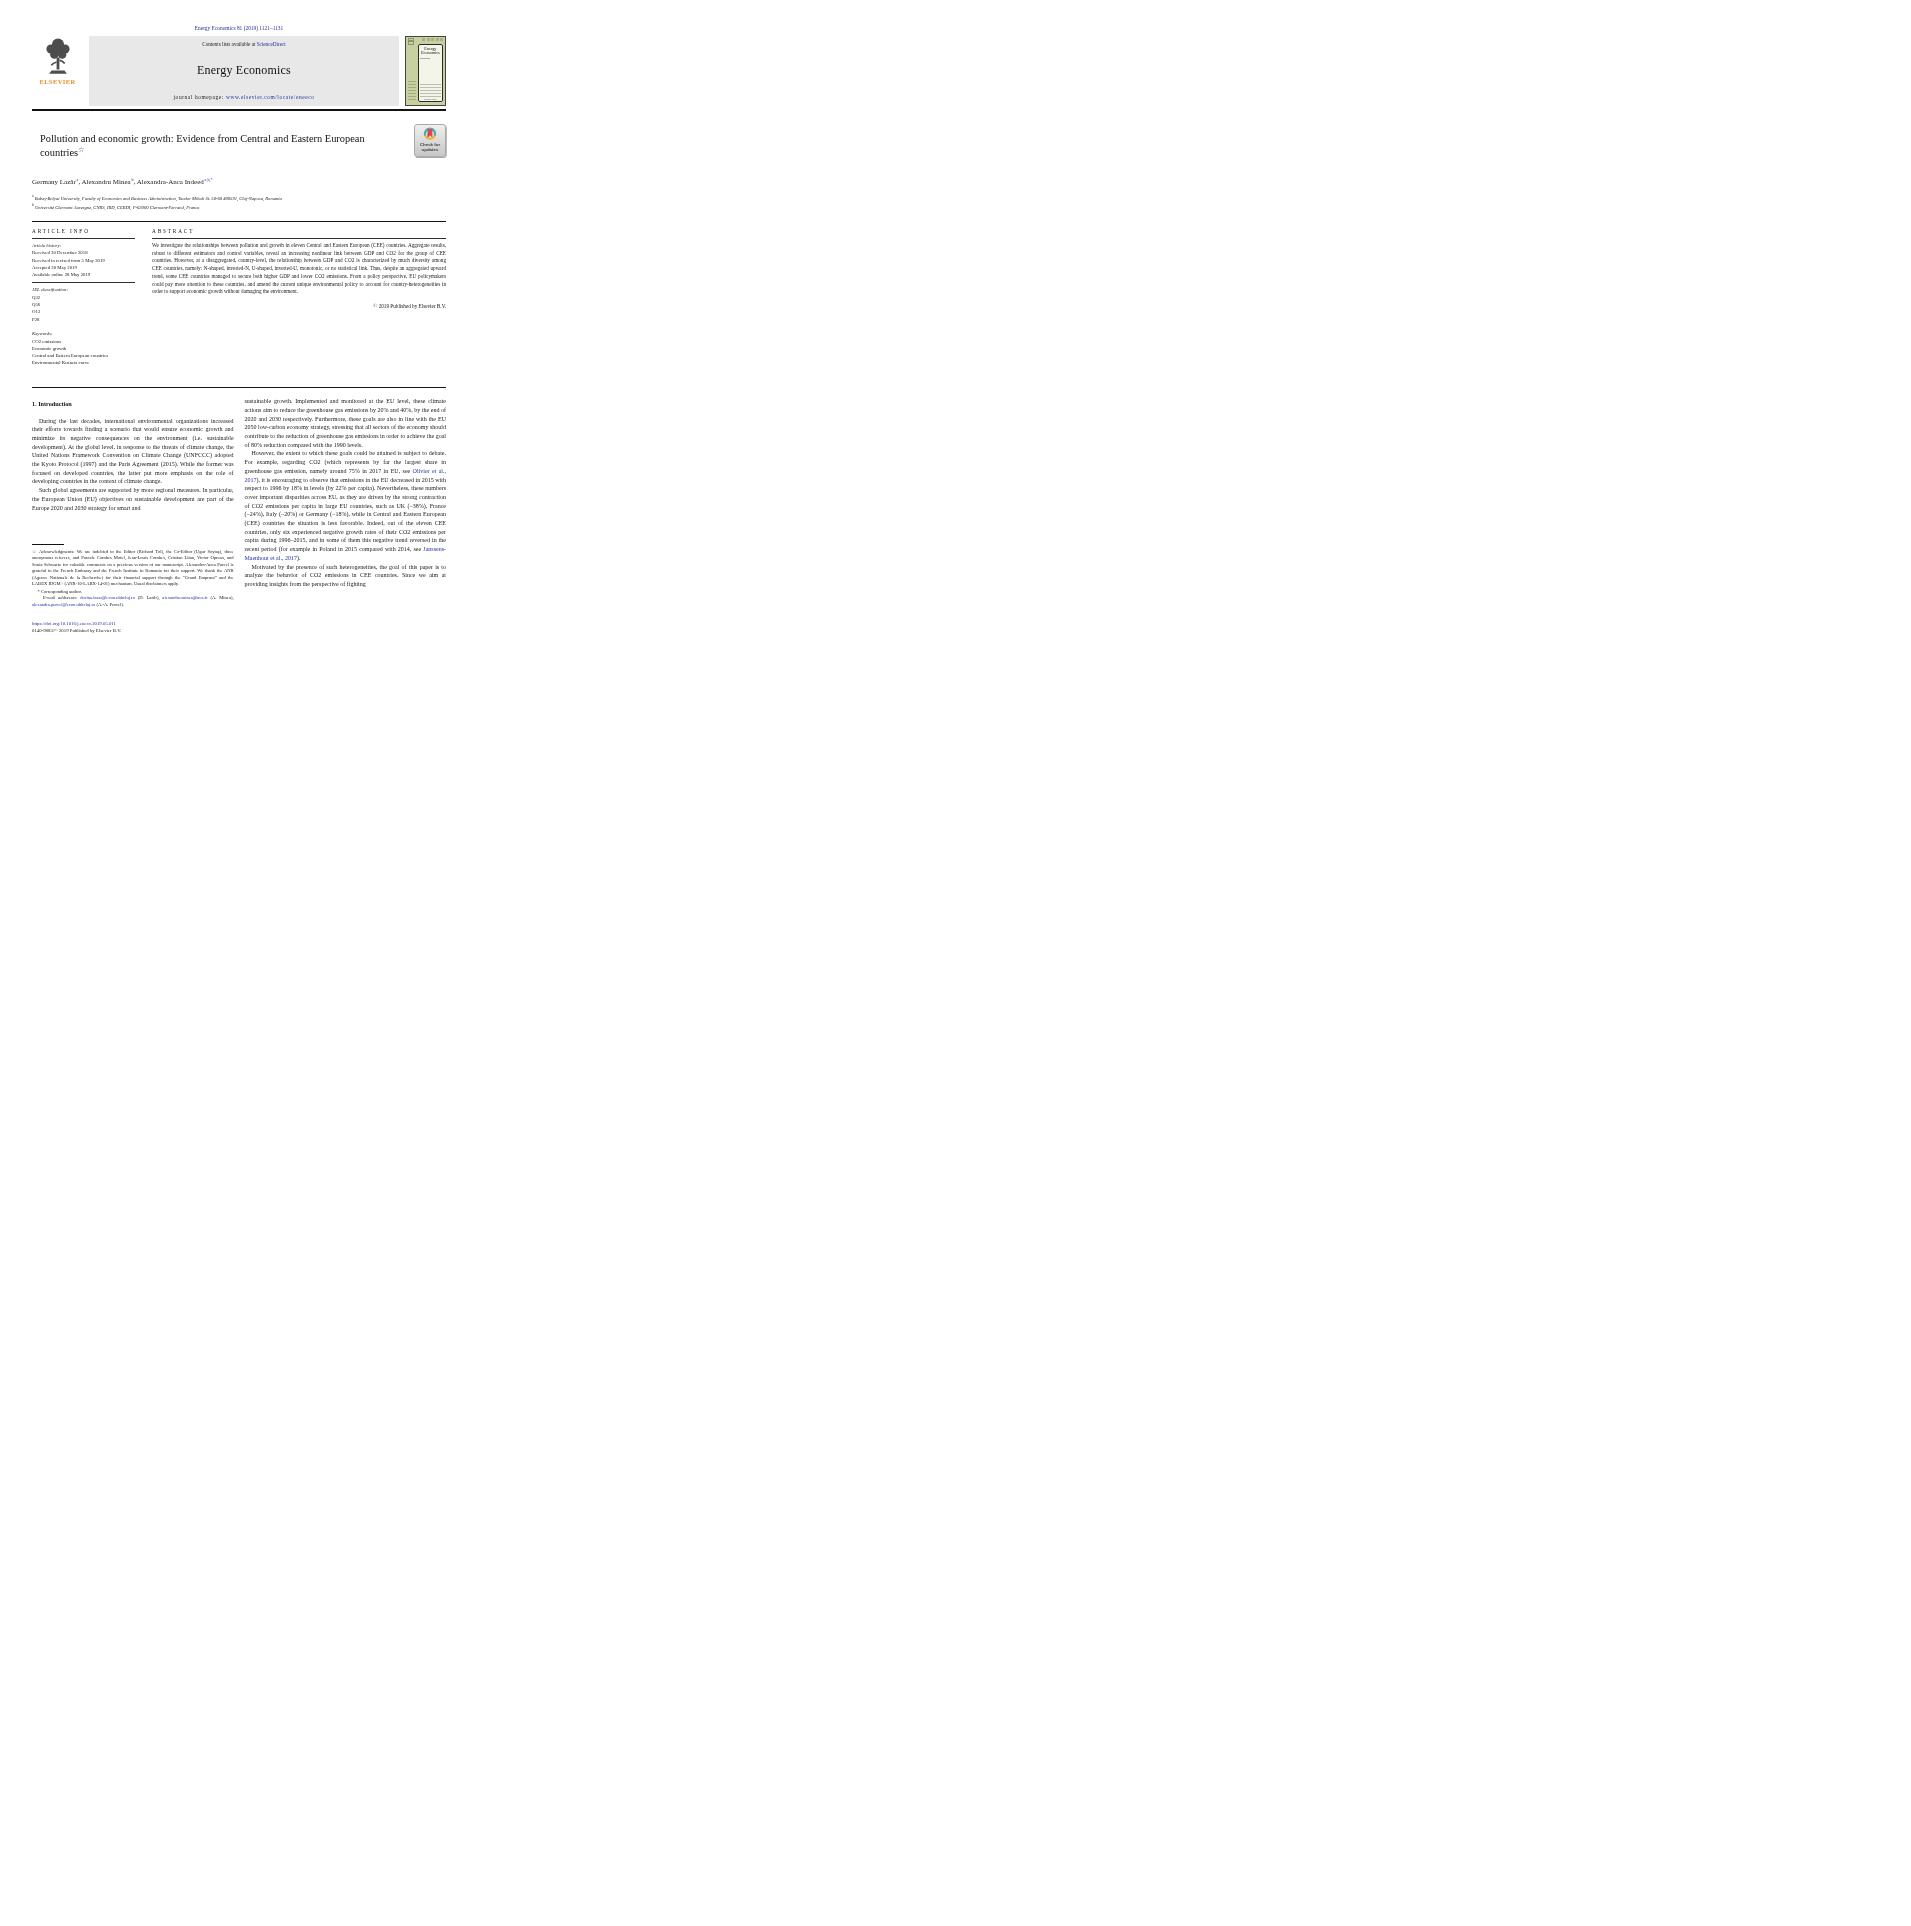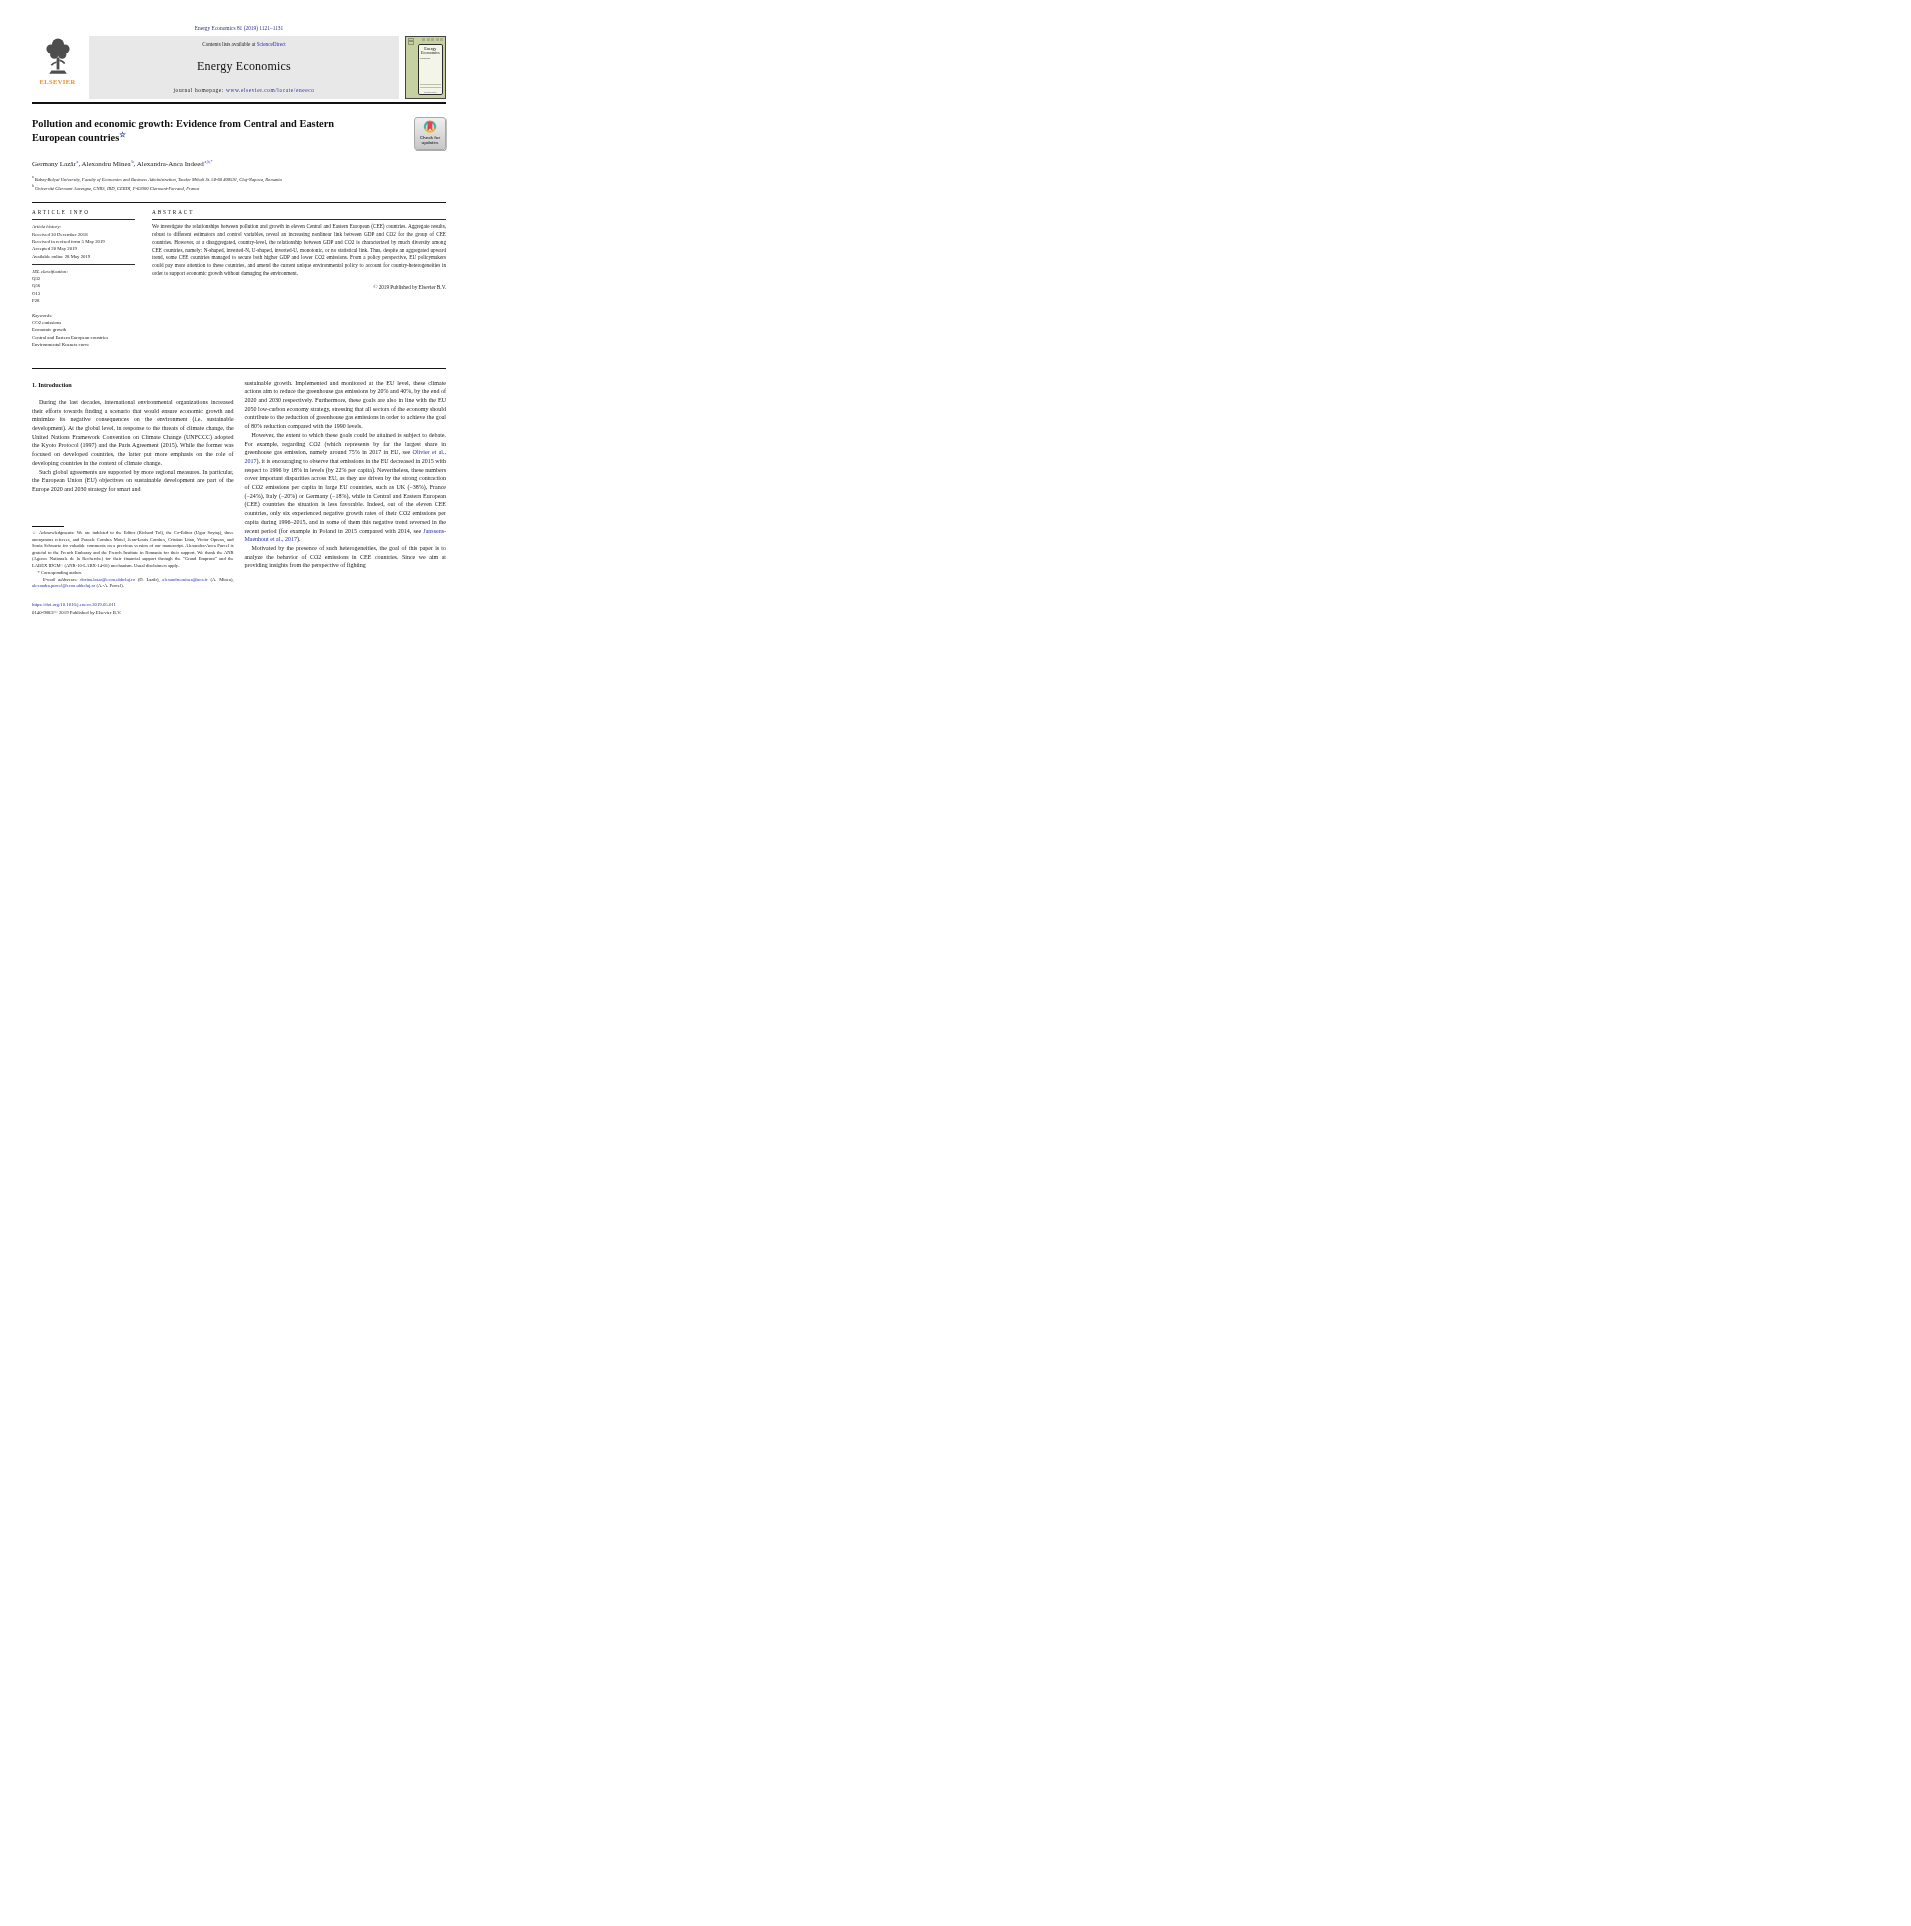--- a/index.html
+++ b/index.html
@@ -6,21 +6,21 @@
     --link-blue:#2533a1; --header-navy:#2b2e8c; --elsevier-orange:#e98f2e;
     --badge-teal:#31b7c5; --badge-yellow:#f5b41f; --badge-red:#e84350;
     --cover-green:#c7d0a0; --ink:#1a1a1a;
   }
   html,body{margin:0;padding:0;background:#ffffff;}
   body{font-family:"Liberation Serif","DejaVu Serif",serif;color:var(--ink);}
   .page{width:478px;height:637px;background:#fff;position:relative;overflow:hidden;}
 
   .journal-ref{padding-top:25px;text-align:center;font-size:5.4px;color:var(--header-navy);}
 
-  .header-row{margin:4.6px 32px 0;display:flex;gap:6.2px;align-items:stretch;height:63px;}
+  .header-row{margin:4.6px 32px 0;display:flex;gap:6.2px;align-items:stretch;height:70px;}
   .elsevier-col{width:51px;display:flex;flex-direction:column;align-items:center;justify-content:flex-start;padding-top:1.5px;}
   .elsevier-word{margin-top:1.5px;font-size:6.5px;font-weight:bold;color:var(--elsevier-orange);letter-spacing:0.4px;font-family:"Liberation Serif",serif;}
   .header-box{flex:1;background:#e8e8e8;display:flex;flex-direction:column;align-items:center;justify-content:space-between;padding:5px 3.9px 5.8px;}
   .hb-line1{font-size:5.2px;color:#222;}
   .hb-title{font-size:12px;color:#101010;letter-spacing:0.2px;}
   .hb-home{font-size:5.4px;color:#222;letter-spacing:0.6px;}
   .lnk{color:var(--link-blue);text-decoration:none;cursor:pointer;}
 
   .cover{width:41px;background:var(--cover-green);border:0.4px solid #444;box-sizing:border-box;padding:1.9px 1.9px 2.3px;display:flex;flex-direction:column;font-family:"Liberation Serif",serif;}
   .cover-head{display:flex;justify-content:space-between;align-items:flex-start;height:5px;}
@@ -31,21 +31,21 @@
   .cover-panel{flex:1;background:#f4f5e9;border:0.6px solid #2a2a2a;border-radius:1.9px;padding:1.5px 1.2px 1.2px;display:flex;flex-direction:column;}
   .cover-title{font-size:4.2px;line-height:4.2px;text-align:center;color:#111;}
   .cover-contents{font-size:1.9px;font-weight:bold;margin-top:1.5px;color:#333;}
   .cover-toc{flex:1;margin-top:0.8px;background:repeating-linear-gradient(#a9ad95 0 0.4px,transparent 0.4px 1.5px);opacity:.75;}
   .cover-brand{font-size:2.3px;text-align:center;color:#444;margin-top:0.8px;}
 
   .black-bar{margin:3.1px 32px 0;height:1.9px;background:#121212;}
 
   .title-row{margin:13px 32px 0;display:flex;justify-content:space-between;align-items:flex-start;}
   .title-block{max-width:347px;}
-  h1.title{margin:0;font-size:10.4px;font-weight:bold;line-height:14.3px;color:#111;}
+  h1.title{margin:8px;font-size:10.4px;font-weight:normal;line-height:14.3px;color:#111;}
   .title-star{color:var(--link-blue);font-size:7.3px;vertical-align:super;line-height:0;}
   .check-badge{width:32px;height:33px;background:linear-gradient(#efefef,#c7c7c7);border:0.4px solid #a9a9a9;border-radius:3.1px;box-shadow:0.6px 0.8px 0 #8f8f8f;display:flex;flex-direction:column;align-items:center;padding-top:1.9px;box-sizing:border-box;cursor:pointer;}
   .check-badge .txt{font-family:"Liberation Sans",sans-serif;font-size:4.4px;font-weight:bold;color:#3c4248;text-align:center;line-height:4.8px;margin-top:0.8px;}
 
   .authors{margin:9.2px 32px 0;font-size:7px;color:#1c1c1c;}
   .authors sup{font-size:4.2px;color:var(--link-blue);margin-left:0.8px;}
   .affils{margin:6.2px 32px 0;font-size:4.6px;line-height:7.3px;font-style:italic;color:#222;}
   .affils sup{font-style:normal;font-size:3.5px;margin-right:1.2px;}
 
   .rule-thick{margin:10px 32px 0;height:1.3px;background:#161616;}

